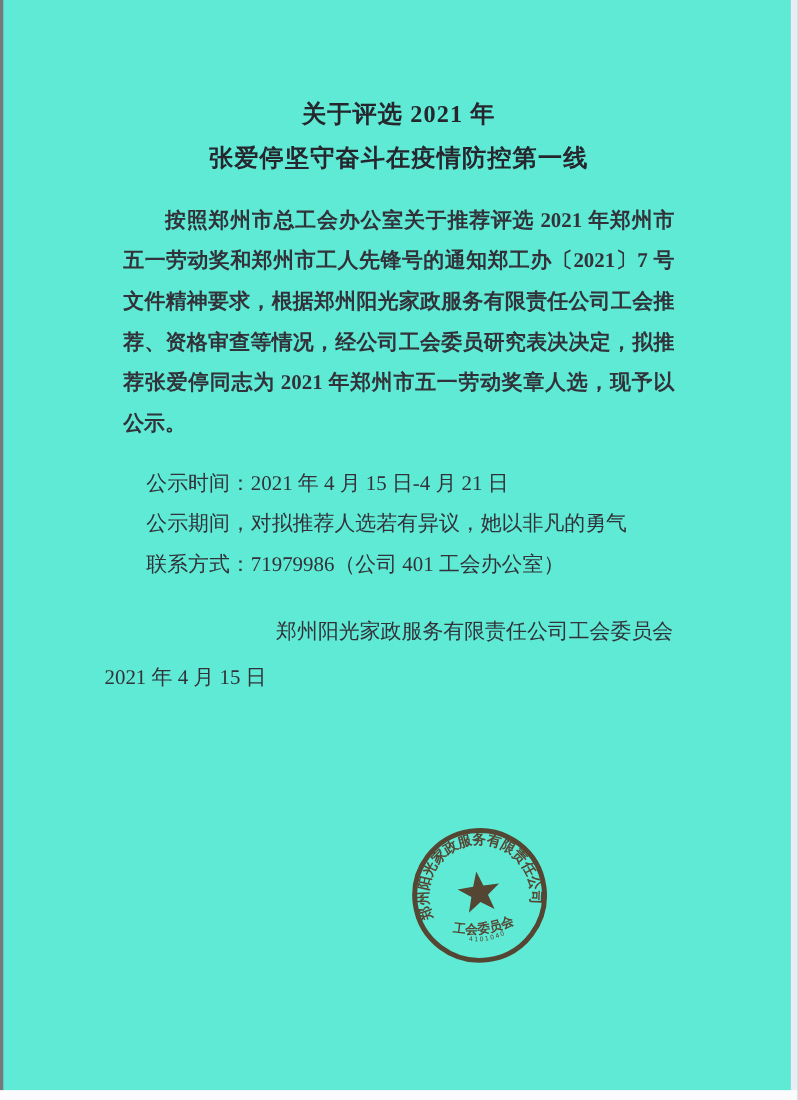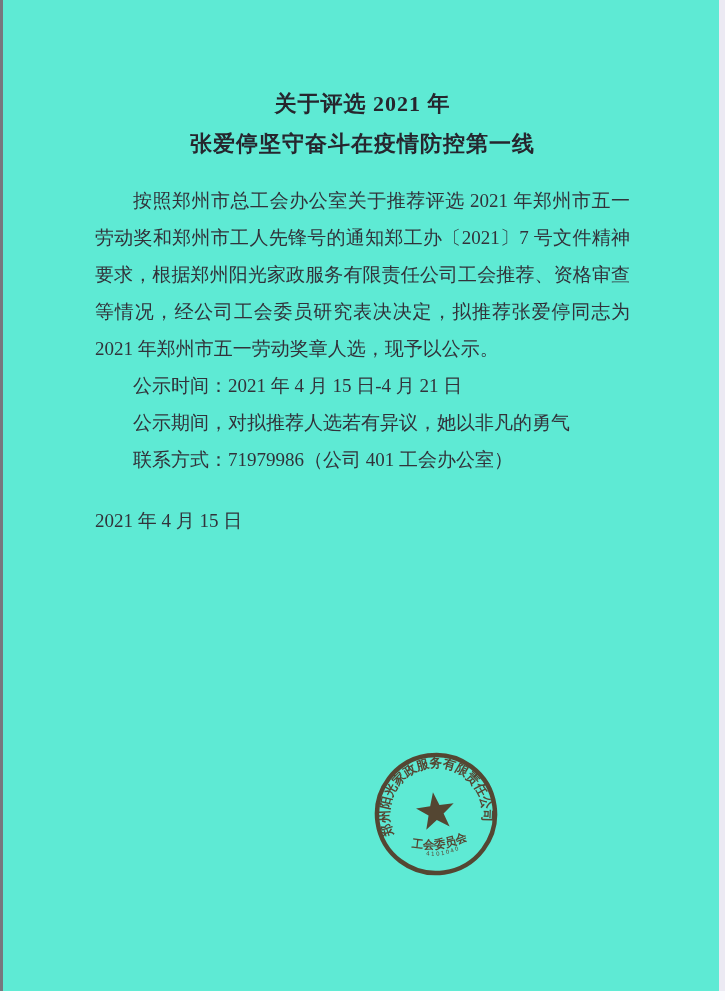--- a/index.html
+++ b/index.html
@@ -27,21 +27,21 @@
     font-size:22px;
     line-height:40px;
     letter-spacing:1px;
   }
   .body-block{
     margin-top:18px;
     font-size:19px;
     line-height:37px;
     text-align:justify;
   }
-  .body-block p{margin:0;text-indent:2em;}
+  .body-block p{margin:17px;text-indent:2em;font-weight:bold;}
   .notice-block p{margin:0;text-indent:2em;font-size:19px;line-height:37px;}
   .sig-block{margin-top:22px;font-size:19px;line-height:42px;}
   .sig-org{text-align:right;padding-right:18px;}
   .sig-date{text-align:left;padding-right:98px;}
 
   .seal{
     position:absolute;
     left:372px;top:750px;
     width:128px;height:128px;
     mix-blend-mode:multiply;
@@ -69,20 +69,21 @@
       <p>按照郑州市总工会办公室关于推荐评选 2021 年郑州市五一劳动奖和郑州市工人先锋号的通知郑工办〔2021〕7 号文件精神要求，根据郑州阳光家政服务有限责任公司工会推荐、资格审查等情况，经公司工会委员研究表决决定，拟推荐张爱停同志为 2021 年郑州市五一劳动奖章人选，现予以公示。</p>
     </div>
 
     <div class="notice-block">
       <p>公示时间：2021 年 4 月 15 日-4 月 21 日</p>
       <p>公示期间，对拟推荐人选若有异议，她以非凡的勇气</p>
       <p>联系方式：71979986（公司 401 工会办公室）</p>
     </div>
 
     <div class="sig-block">
+      <div class="sig-org">郑州阳光家政服务有限责任公司工会委员会</div>
       <div class="sig-date">2021 年 4 月 15 日</div>
     </div>
 
   </div>
 
   <svg class="seal" viewBox="0 0 128 128" aria-hidden="true">
     <defs>
       <path id="sealTopArc" d="M 19.8,80.1 A 47,47 0 1 1 108.2,80.1" fill="none"></path>
       <path id="sealBottomArc" d="M 34,93 Q 64,103 94,93" fill="none"></path>
       <path id="sealSerialArc" d="M 40,100.5 Q 64,110.5 88,100.5" fill="none"></path>

